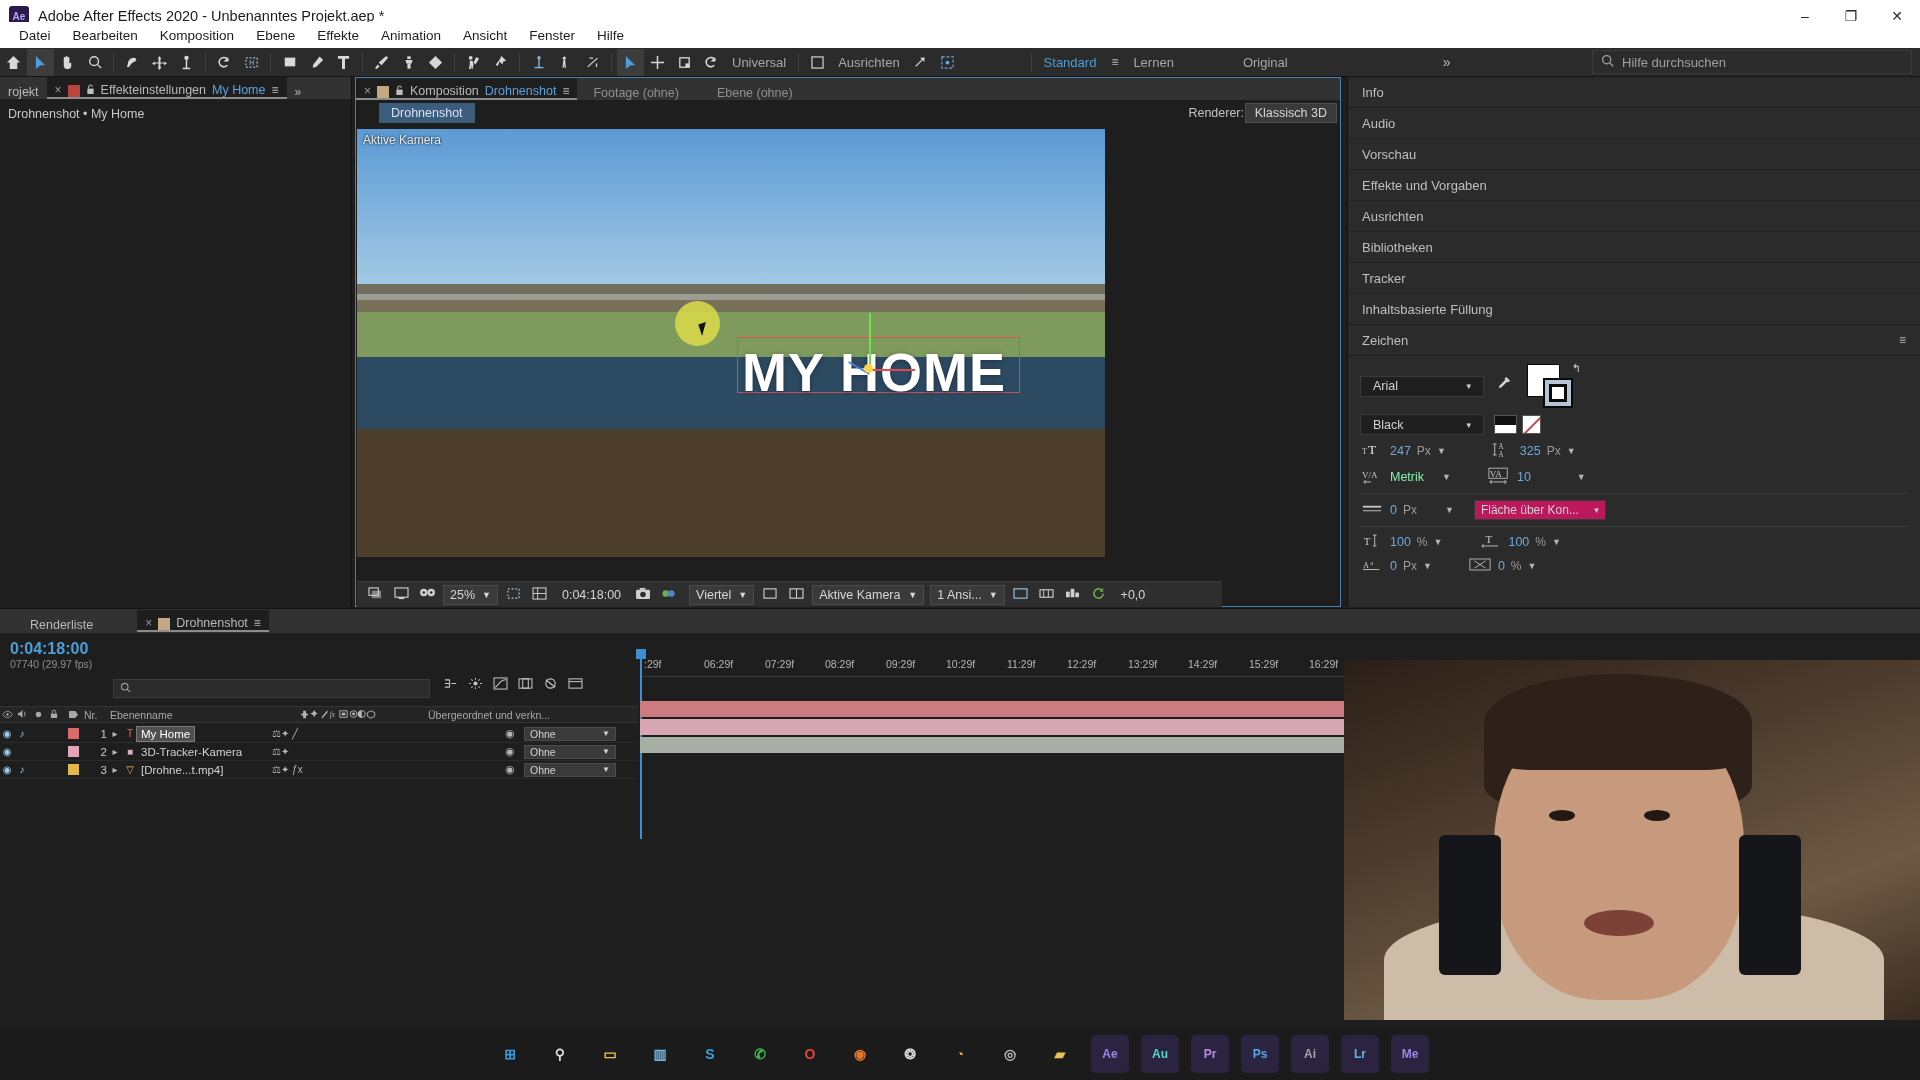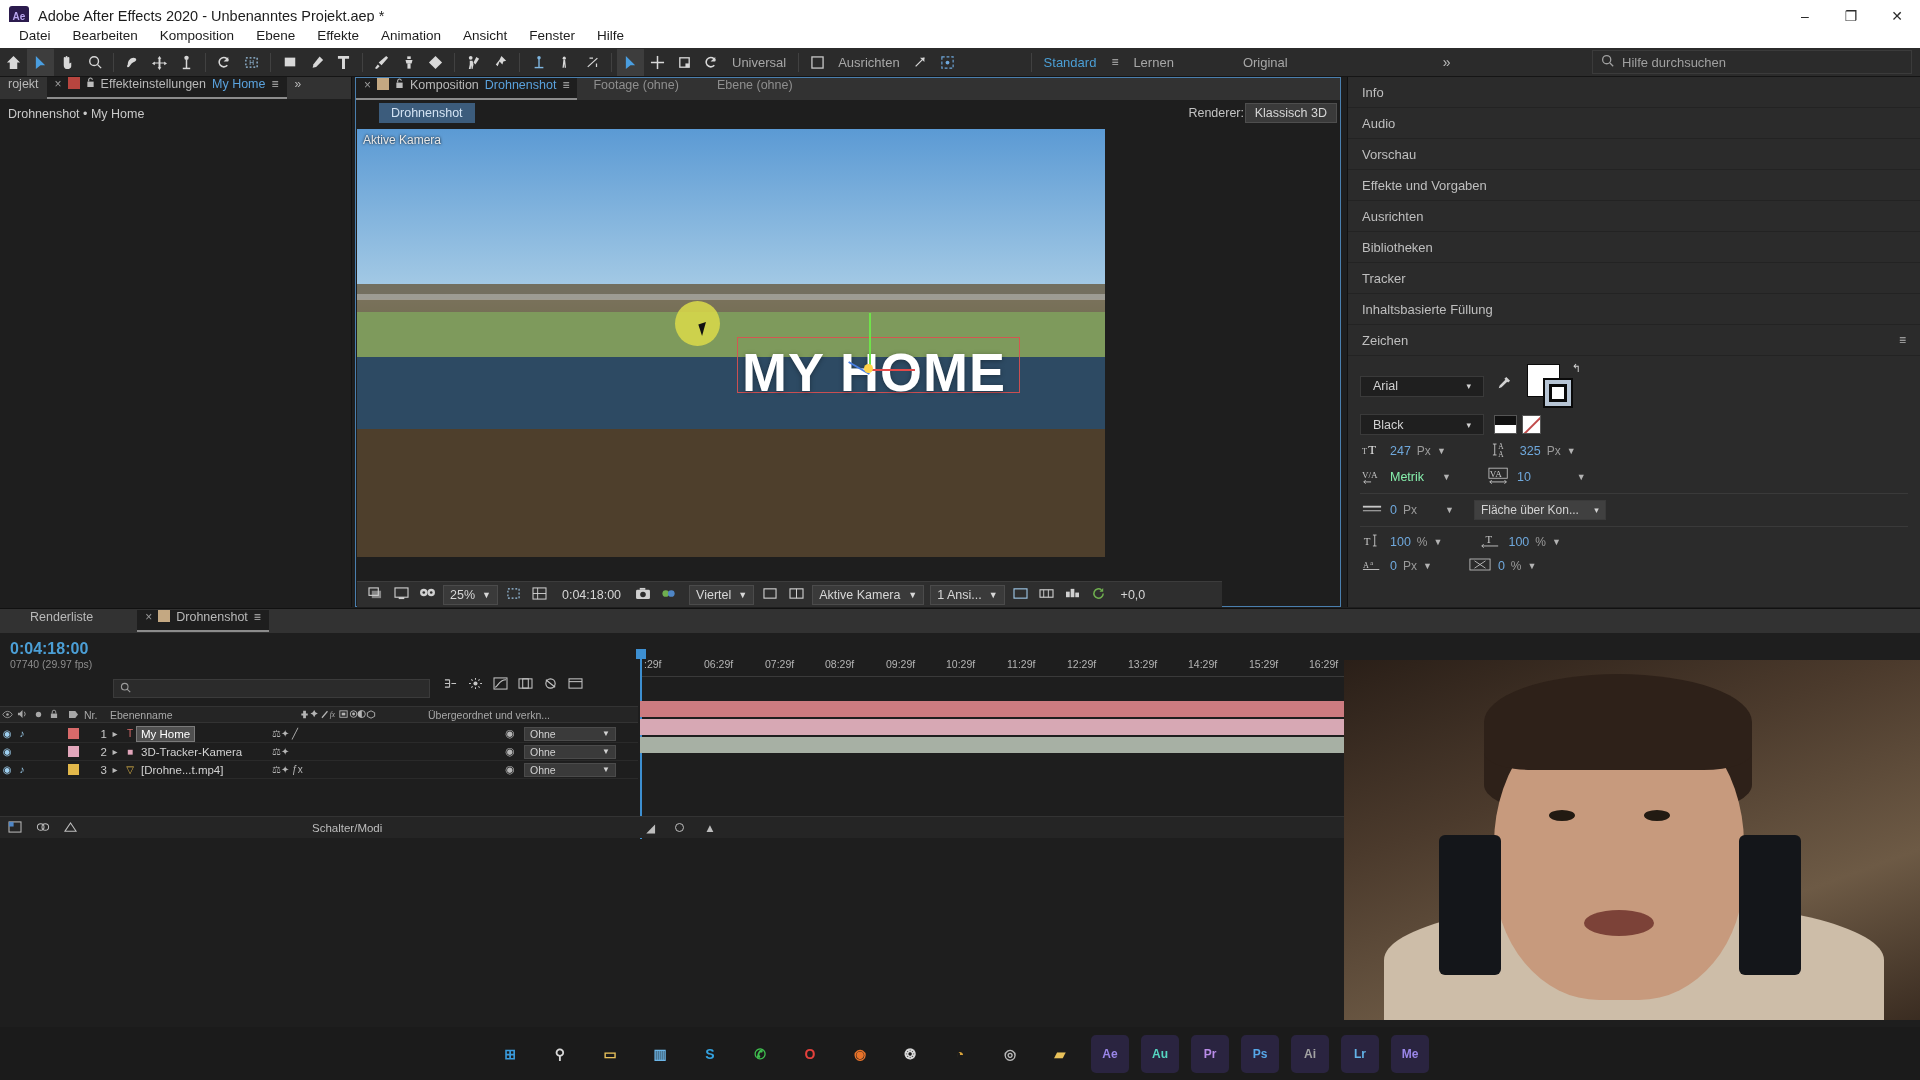--- a/index.html
+++ b/index.html
@@ -35,21 +35,21 @@
   .tlabel.blue{ color:#4b9fd6; }
   .toolbar .chev{ color:#bdbdbd; font-size:14px; padding:0 8px;}
   .searchbox{ position:absolute; right:8px; top:50px; width:320px; height:24px;
     background:#2b2b2b; border:1px solid #3b3b3b; display:flex; align-items:center;
     padding-left:8px; color:#a0a0a0; font-size:13px; gap:8px;}
 
   
   .leftpanel{ position:absolute; left:0; top:77px; width:352px; height:530px;
     background:#1e1e1e; border-right:1px solid #111; }
   .panel-tabbar{ height:22px; background:#323232; display:flex; align-items:center; }
-  .ptab{ display:flex;align-items:flex-start;gap:6px; height:22px; padding:0 8px;
+  .ptab{ display:flex;align-items:flex-end;gap:6px; height:22px; padding:0 8px;
     font-size:12.5px; color:#b9b9b9; }
   .ptab.active{ background:#1e1e1e; border-bottom:2px solid #8c8c8c; }
   .ptab .x{ color:#9b9b9b; font-size:12px; }
   .chip{ width:12px;height:12px;display:inline-block;}
   .lock{ font-size:11px;color:#bdbdbd;}
   .blue-name{ color:#5aa2dd; }
   .breadcrumb{ padding:8px 8px 0 8px; font-size:12.5px; color:#c9c9c9;}
   .hamb{ color:#b9b9b9; font-size:12px; }
 
   
@@ -100,21 +100,21 @@
   .charpanel{ padding:8px 12px 0 12px; }
   .cp-row{ display:flex; align-items:center; margin-bottom:6px; }
   .cp-select{ background:#1f1f1f; border:1px solid #3a3a3a; height:21px; width:122px;
     display:flex; align-items:center; justify-content:space-between; padding:0 12px;
     font-size:12.5px; color:#d2d2d2; }
   .cp-ic{ color:#c8c8c8; font-size:13px; width:24px; text-align:center;}
   .cp-num{ color:#6fa8dc; font-size:12.5px; }
   .cp-unit{ color:#9a9a9a; font-size:12px; }
   .cp-dim{ color:#86efac; font-size:12.5px; }
   .cp-arrow{ color:#b3b3b3; font-size:9px; }
-  .cp-wide{ background:#404040;border:1px solid #3a3a3a;height:20px;width:132px;
+  .cp-wide{ background:#be185d;border:1px solid #3a3a3a;height:20px;width:132px;
     display:flex;align-items:center;justify-content:space-between;padding:0 6px;
     font-size:12px;color:#d2d2d2;}
   .cp-sep{ height:1px;background:#3a3a3a;margin:6px 0; }
 
   
   .timeline{ position:absolute; left:0; top:608px; width:1920px; height:230px;
     background:#1e1e1e; border-top:1px solid #111; }
   .tl-tabbar{ height:24px; background:#323232; display:flex; align-items:center; }
   .tl-left{ position:absolute; left:0; top:24px; width:638px; height:206px; }
   .tl-time{ color:#4b9fd6; font-size:16px; padding:7px 0 0 10px; font-weight:600;}
@@ -890,45 +890,20 @@
       <div class="playhead">
           <div class="playhead-h"></div>
         </div>
       <div id="bars">
           <div class="bar" style="left: 0px; width: 1280px; top: 68px; background: rgb(204, 123, 128);"></div>
           <div class="bar" style="left: 0px; width: 1280px; top: 86px; background: rgb(215, 168, 180);"></div>
           <div class="bar" style="left: 0px; width: 1280px; top: 104px; background: rgb(167, 176, 164);"></div>
         </div>
     </div>
 
-    <div class="tl-footer">
-      <span>
-        <svg width="14" height="12" viewBox="0 0 15 13">
-            <rect x="1" y="1" width="13" height="11" fill="none" stroke="#bdbdbd" stroke-width="1.1"></rect>
-            <rect x="1" y="1" width="5" height="5" fill="#4f86c6"></rect>
-          </svg>
-      </span>
-      <span>
-        <svg width="14" height="12" viewBox="0 0 15 13">
-            <circle cx="5" cy="6.5" r="3.6" fill="none" stroke="#bdbdbd" stroke-width="1.1"></circle>
-            <circle cx="10" cy="6.5" r="3.6" fill="none" stroke="#bdbdbd" stroke-width="1.1"></circle>
-          </svg>
-      </span>
-      <span>
-        <svg width="14" height="12" viewBox="0 0 15 13">
-            <path d="M1 11L7 2l6 9z" fill="none" stroke="#bdbdbd" stroke-width="1.1"></path>
-          </svg>
-      </span>
-      <span style="margin-left:220px;">Schalter/Modi</span>
-      <span style="margin-left:250px;display:flex;gap:20px;align-items:center;">
-        <span>◢</span>
-        <span style="display:inline-block;width:9px;height:9px;border-radius:50%;border:1px solid #bdbdbd;"></span>
-        <span>▲</span>
-      </span>
-    </div>
   </div>
 
   <div class="webcam">
     <div class="wc-shirt"></div>
     <div class="wc-hair"></div>
     <div class="wc-face"></div>
     <div class="wc-hair" style="top:14px;height:96px;"></div>
     <div class="wc-eye" style="left:205px;top:150px;"></div>
     <div class="wc-eye" style="left:300px;top:150px;"></div>
     <div class="wc-mouth"></div>

